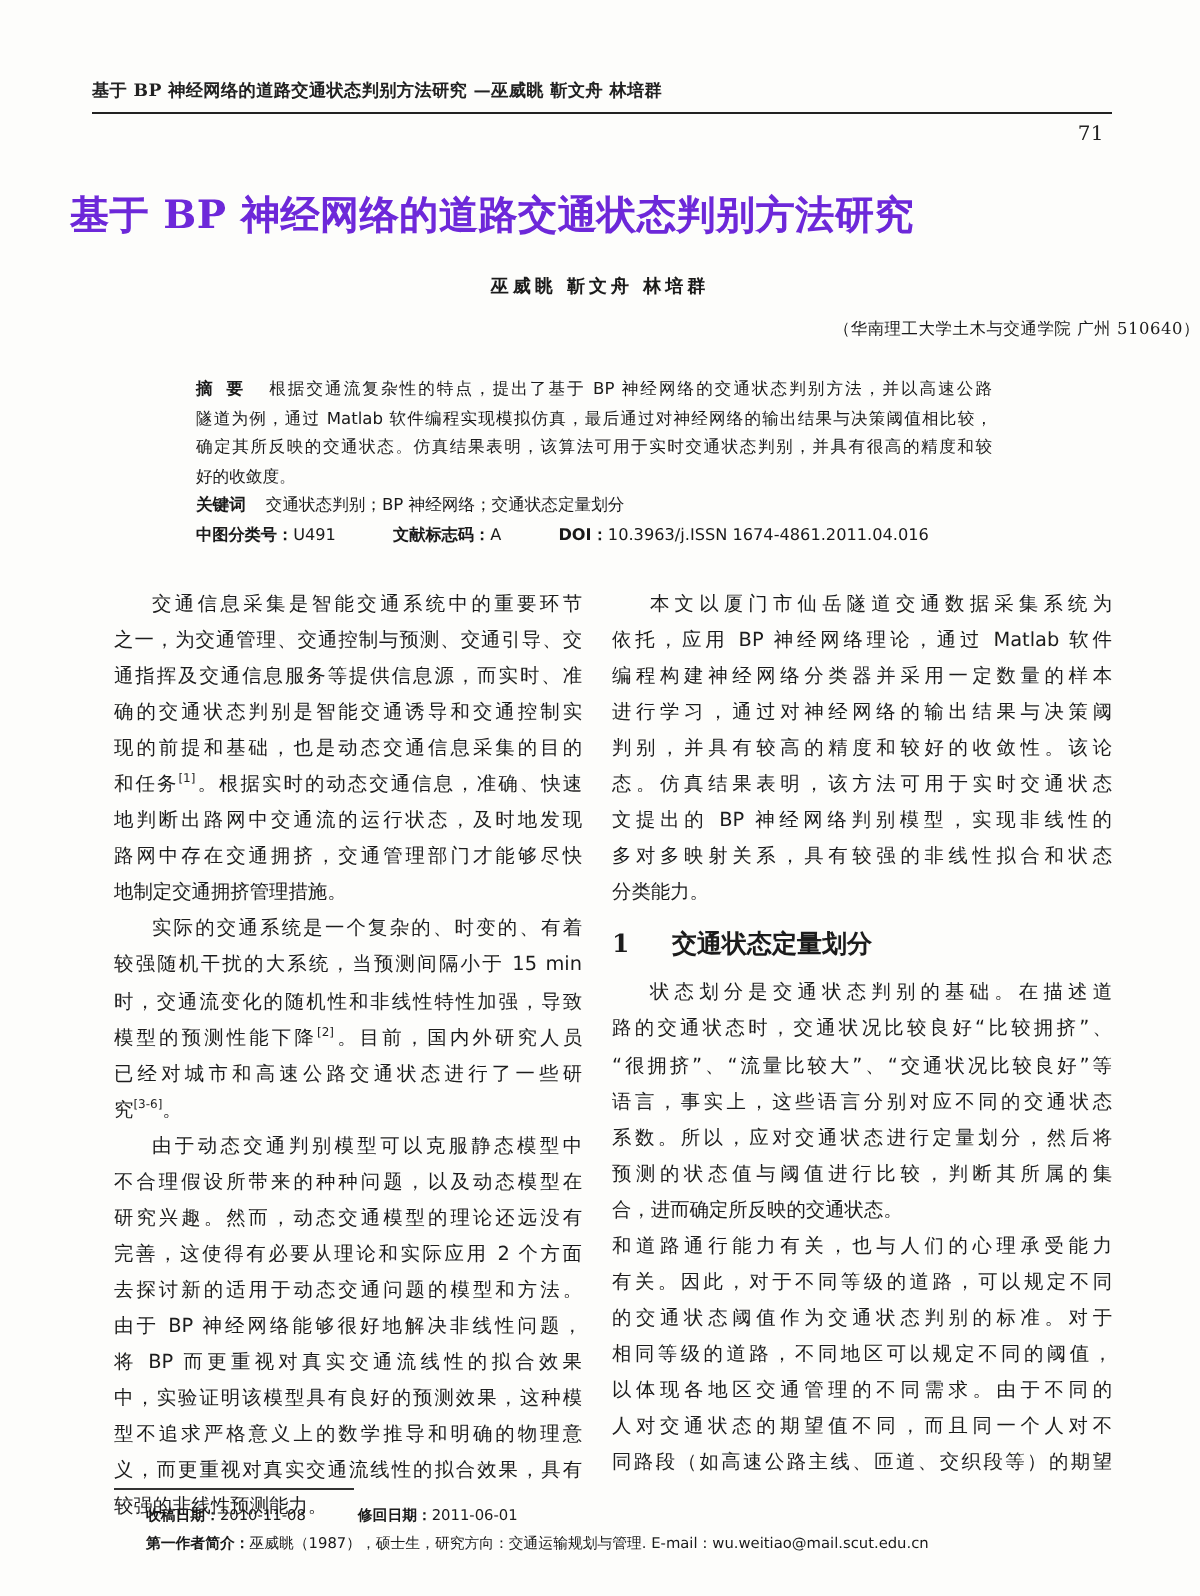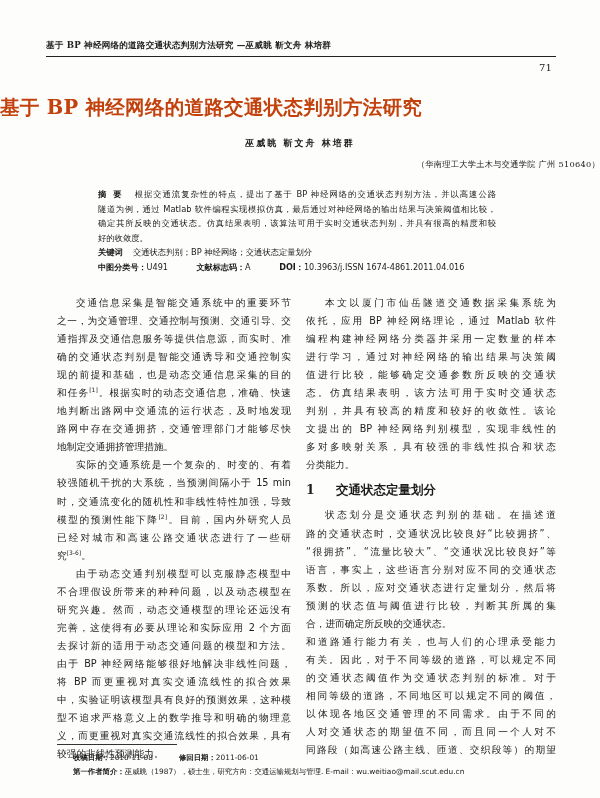--- a/index.html
+++ b/index.html
@@ -9,22 +9,22 @@
       font-family: "DejaVu Serif", "Liberation Serif", serif;
     }
     .abs { position: absolute; }
     .running-header {
       left: 46px; top: 40px; width: 510px; height: 14px;
       font-size: 8.6px; font-weight: bold; letter-spacing: 0.2px; color: #222;
     }
     .running-header .page-num { position: absolute; right: 4px; top: 0; font-weight: normal; font-size: 10px; margin-top: 22px; }
     .header-rule { left: 46px; top: 56px; width: 510px; height: 0; border-top: 1.6px solid #222; }
     .title {
-      left: 0; top: 94px; width: 492px; text-align: left;
-      font-size: 19.5px; font-weight: bold; letter-spacing: 0.3px; color: #c2410c;
+      left: 0; top: 94px; width: 492px; text-align: center;
+      font-size: 19.5px; font-weight: bold; letter-spacing: 0.3px; color: #6d28d9;
     }
     .authors { left: 0; top: 137px; width: 600px; text-align: center; font-size: 9px; font-weight: bold; letter-spacing: 2px; }
     .affil { left: 0; top: 159px; width: 600px; text-align: right; font-size: 8.2px; letter-spacing: 0.3px; }
     .abstract { left: 98px; top: 187px; width: 398px; font-size: 8.3px; line-height: 14.6px; font-family: "DejaVu Sans", "Liberation Sans", sans-serif; }
     .abstract .ln { white-space: nowrap; display: block; text-align: justify; text-align-last: justify; height: 14.6px; }
     .abstract .ln.last { text-align-last: left; }
     .lbl { font-weight: bold; letter-spacing: 6px; margin-right: 6px; }
     .lbl2 { font-weight: bold; margin-right: 10px; }
     .meta-line { font-size: 8.1px; }
     .meta-line span { margin-right: 26px; }
@@ -96,23 +96,22 @@
   <span class="ln">型不追求严格意义上的数学推导和明确的物理意</span>
   <span class="ln">义，而更重视对真实交通流线性的拟合效果，具有</span>
   <span class="ln last">较强的非线性预测能力。</span>
 </div>
 
 <div class="abs col col-right">
   <span class="ln ind">本文以厦门市仙岳隧道交通数据采集系统为</span>
   <span class="ln">依托，应用 BP 神经网络理论，通过 Matlab 软件</span>
   <span class="ln">编程构建神经网络分类器并采用一定数量的样本</span>
   <span class="ln">进行学习，通过对神经网络的输出结果与决策阈</span>
-  <span class="ln">值进行比较，能够确定交通参数所反映的交通状</span>
+  <span class="ln">判别，并具有较高的精度和较好的收敛性。该论</span>
   <span class="ln">态。仿真结果表明，该方法可用于实时交通状态</span>
-  <span class="ln">判别，并具有较高的精度和较好的收敛性。该论</span>
   <span class="ln">文提出的 BP 神经网络判别模型，实现非线性的</span>
   <span class="ln">多对多映射关系，具有较强的非线性拟合和状态</span>
   <span class="ln last">分类能力。</span>
   <span class="section-heading"><span class="num">1</span><span>交通状态定量划分</span></span>
   <span class="ln ind">状态划分是交通状态判别的基础。在描述道</span>
   <span class="ln">路的交通状态时，交通状况比较良好“比较拥挤”、</span>
   <span class="ln">“很拥挤”、“流量比较大”、“交通状况比较良好”等</span>
   <span class="ln">语言，事实上，这些语言分别对应不同的交通状态</span>
   <span class="ln">系数。所以，应对交通状态进行定量划分，然后将</span>
   <span class="ln">预测的状态值与阈值进行比较，判断其所属的集</span>

